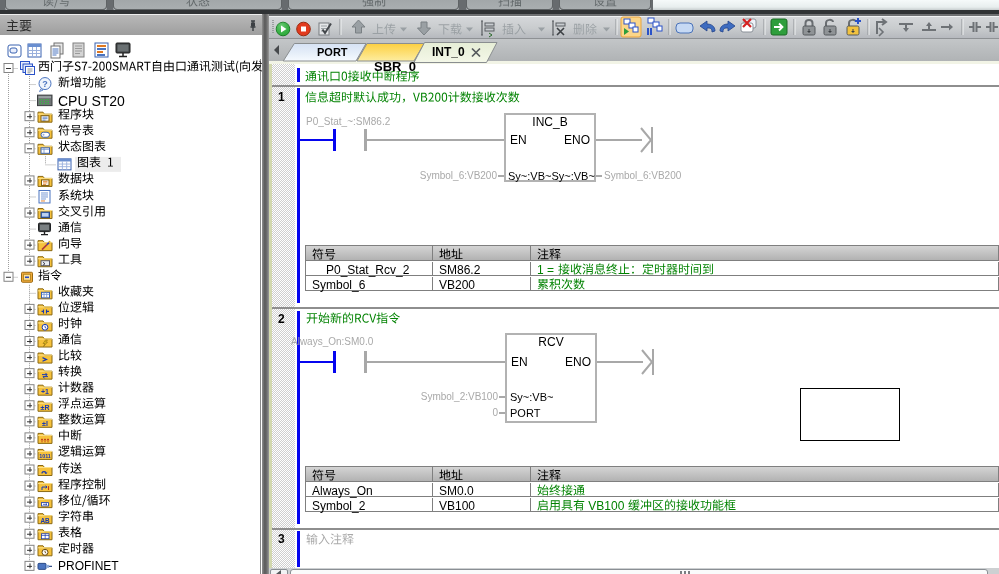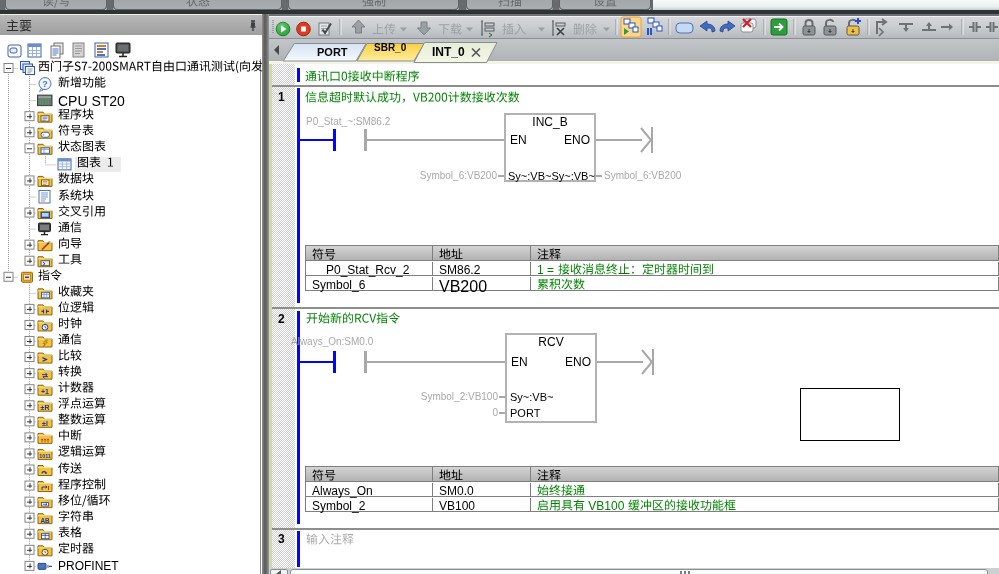--- a/index.html
+++ b/index.html
@@ -953,21 +953,21 @@
           </linearGradient>
         </defs>
         <rect x="0" y="22" width="730" height="3" fill="#f2f4e6"></rect>
         <path d="M10 6l-5 5 5 5z" fill="#46494c"></path>
         <path d="M14.3 22L25.3 4.5H97L87 22Z" fill="url(#gmain)" stroke="#8a8e90"></path>
         <path d="M88 22L98 4.5H155.2L144.9 22Z" fill="url(#gsbr)" stroke="#8a8e90"></path>
         <path d="M145 23.5L155.5 3.5H228L217.5 23.5Z" fill="url(#gint)" stroke="#8a8e90"></path>
         <path d="M203 9.5l8 8M211 9.5l-8 8" stroke="#55595c" stroke-width="1.7"></path>
       </svg>
       <div class="lat" style="left:48px;top:7px;font-size:11px;font-weight:bold">PORT</div>
-      <div class="lat" style="left:105px;top:3px;font-size:10px;font-weight:bold">SBR_0</div>
+      <div class="lat" style="left:105px;top:20px;font-size:13px;font-weight:bold">SBR_0</div>
       <div class="lat" style="left:163px;top:6px;font-size:12px;font-weight:bold">INT_0</div>
     </div>
     <div id="editor" class="a">
       <div id="khaki"></div>
       <div id="hatch"></div>
       <div class="barb" style="left:28px;top:7px;height:14px"></div>
       <svg class="t " style="left:36.0px;top:9.0px" width="114.7" height="14">
         <g transform="translate(0,10.56) scale(0.012000,-0.012000)" fill="#008200">
           <use href="#g123" x="0"></use>
           <use href="#g111" x="1000"></use>
@@ -1074,21 +1074,21 @@
             <use href="#g128" x="11000"></use>
             <use href="#g31" x="12000"></use>
           </g>
         </svg>
         <div class="strow" style="top:31px;height:14px;background:#fff">
           <div class="scell" style="left:0;width:127px"></div>
           <div class="scell" style="left:127px;width:98px"></div>
           <div class="scell" style="left:225px;width:468px"></div>
         </div>
         <div class="lat" style="left:6px;top:32px;font-size:12px">Symbol_6</div>
-        <div class="lat" style="left:133px;top:32px;font-size:16px">VB200</div>
+        <div class="lat" style="left:133px;top:32px;font-size:12px">VB200</div>
         <svg class="t " style="left:231.0px;top:32.0px" width="48.0" height="14">
           <g transform="translate(0,10.56) scale(0.012000,-0.012000)" fill="#008200">
             <use href="#g98" x="0"></use>
             <use href="#g92" x="1000"></use>
             <use href="#g79" x="2000"></use>
             <use href="#g71" x="3000"></use>
           </g>
         </svg>
       </div>
       <div class="sep" style="left:3px;top:246px;width:727px"></div>

